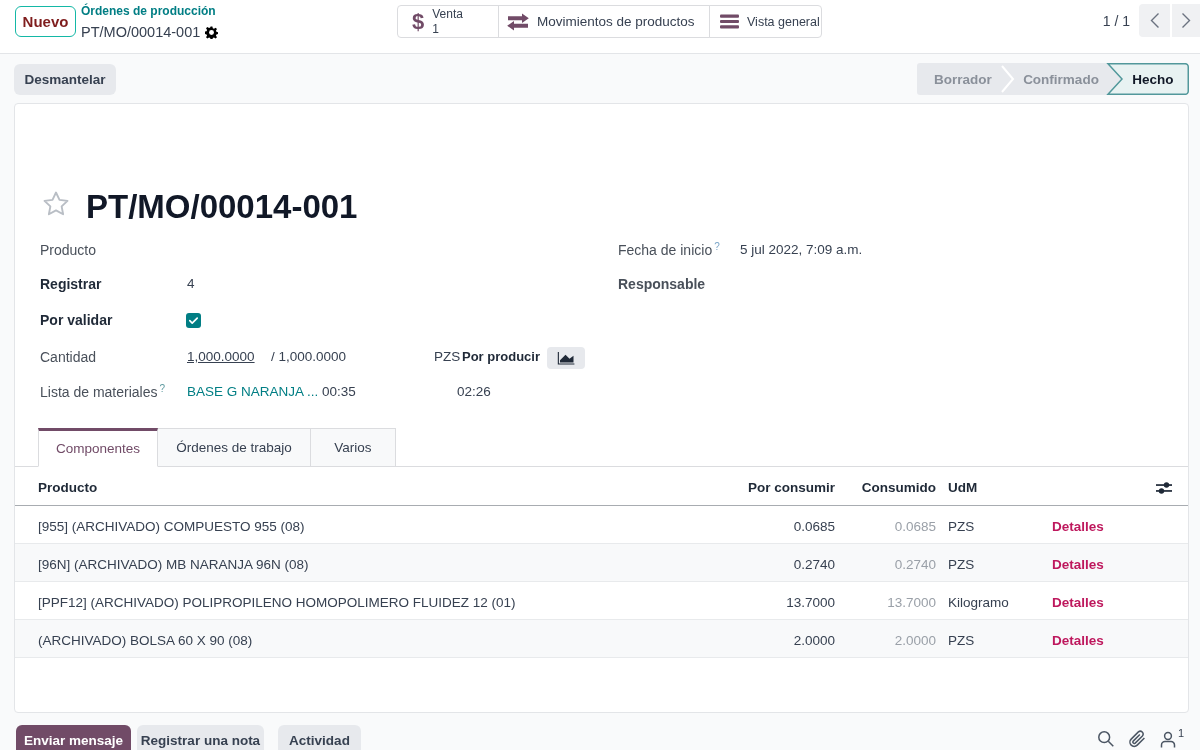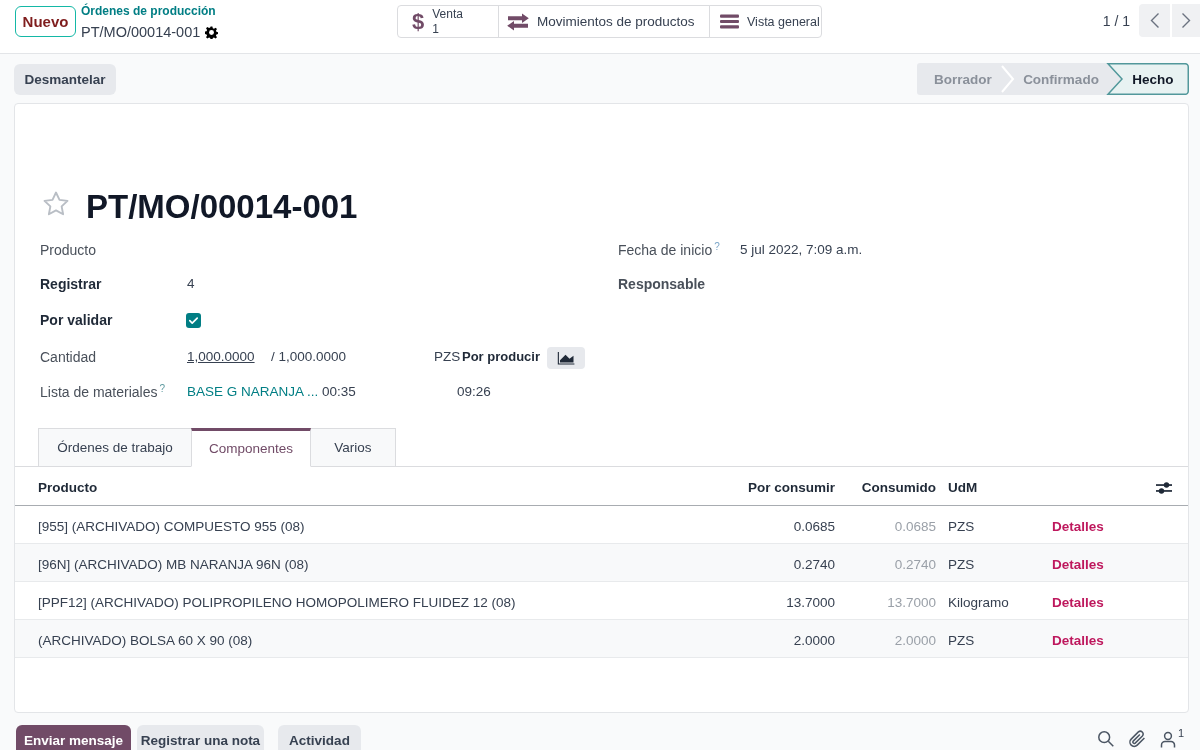--- a/index.html
+++ b/index.html
@@ -156,29 +156,29 @@
     <div class="chartbtn">
       <svg width="18" height="13" viewBox="0 0 18 13" fill="#1f2937">
         <path d="M0.8 12.6h16.6v-1.1H1.9V0H0.8z"></path>
         <path d="M3 10.4h13.5V3.8l-4 3-4-4L3 8.2z"></path>
       </svg>
     </div>
 
     <div class="in lblc" style="left:25px; top:280px;">Lista de materiales<span class="sup">?</span></div>
     <div class="in tealink" style="left:172px; top:280px;">BASE G NARANJA ...</div>
     <div class="in" style="left:307px; top:280px;">00:35</div>
-    <div class="in" style="left:442px; top:280px;">09:26</div>
+    <div class="in" style="left:442px; top:280px;">02:26</div>
 
     <div class="in lblc" style="left:603px; top:138px;">Fecha de inicio<span class="sup" style="color:#7aa5c8;">?</span></div>
     <div class="in" style="left:725px; top:138px;">5 jul 2022, 7:09 a.m.</div>
     <div class="in lblc" style="left:603px; top:172px; font-weight:bold; color:#49505a;">Responsable</div>
 
     <div class="tabs">
+      <div class="tab active" style="width:120px;">Componentes</div>
       <div class="tab" style="width:154px;">Órdenes de trabajo</div>
-      <div class="tab active" style="width:120px;">Componentes</div>
       <div class="tab" style="width:86px;">Varios</div>
     </div>
     <div class="tabline"></div>
 
     <table class="grid">
       <colgroup>
         <col style="width:23px">
           <col style="width:690px">
           <col style="width:107px">
           <col style="width:101px">
@@ -213,21 +213,21 @@
             <td>[96N] (ARCHIVADO) MB NARANJA 96N (08)</td>
             <td class="num">0.2740</td>
             <td class="num muted">0.2740</td>
             <td></td>
             <td>PZS</td>
             <td class="det">Detalles</td>
             <td></td>
       </tr>
       <tr>
         <td></td>
-            <td>[PPF12] (ARCHIVADO) POLIPROPILENO HOMOPOLIMERO FLUIDEZ 12 (08)</td>
+            <td>[PPF12] (ARCHIVADO) POLIPROPILENO HOMOPOLIMERO FLUIDEZ 12 (01)</td>
             <td class="num">13.7000</td>
             <td class="num muted">13.7000</td>
             <td></td>
             <td>Kilogramo</td>
             <td class="det">Detalles</td>
             <td></td>
       </tr>
       <tr class="stripe">
         <td></td>
             <td>(ARCHIVADO) BOLSA 60 X 90 (08)</td>

